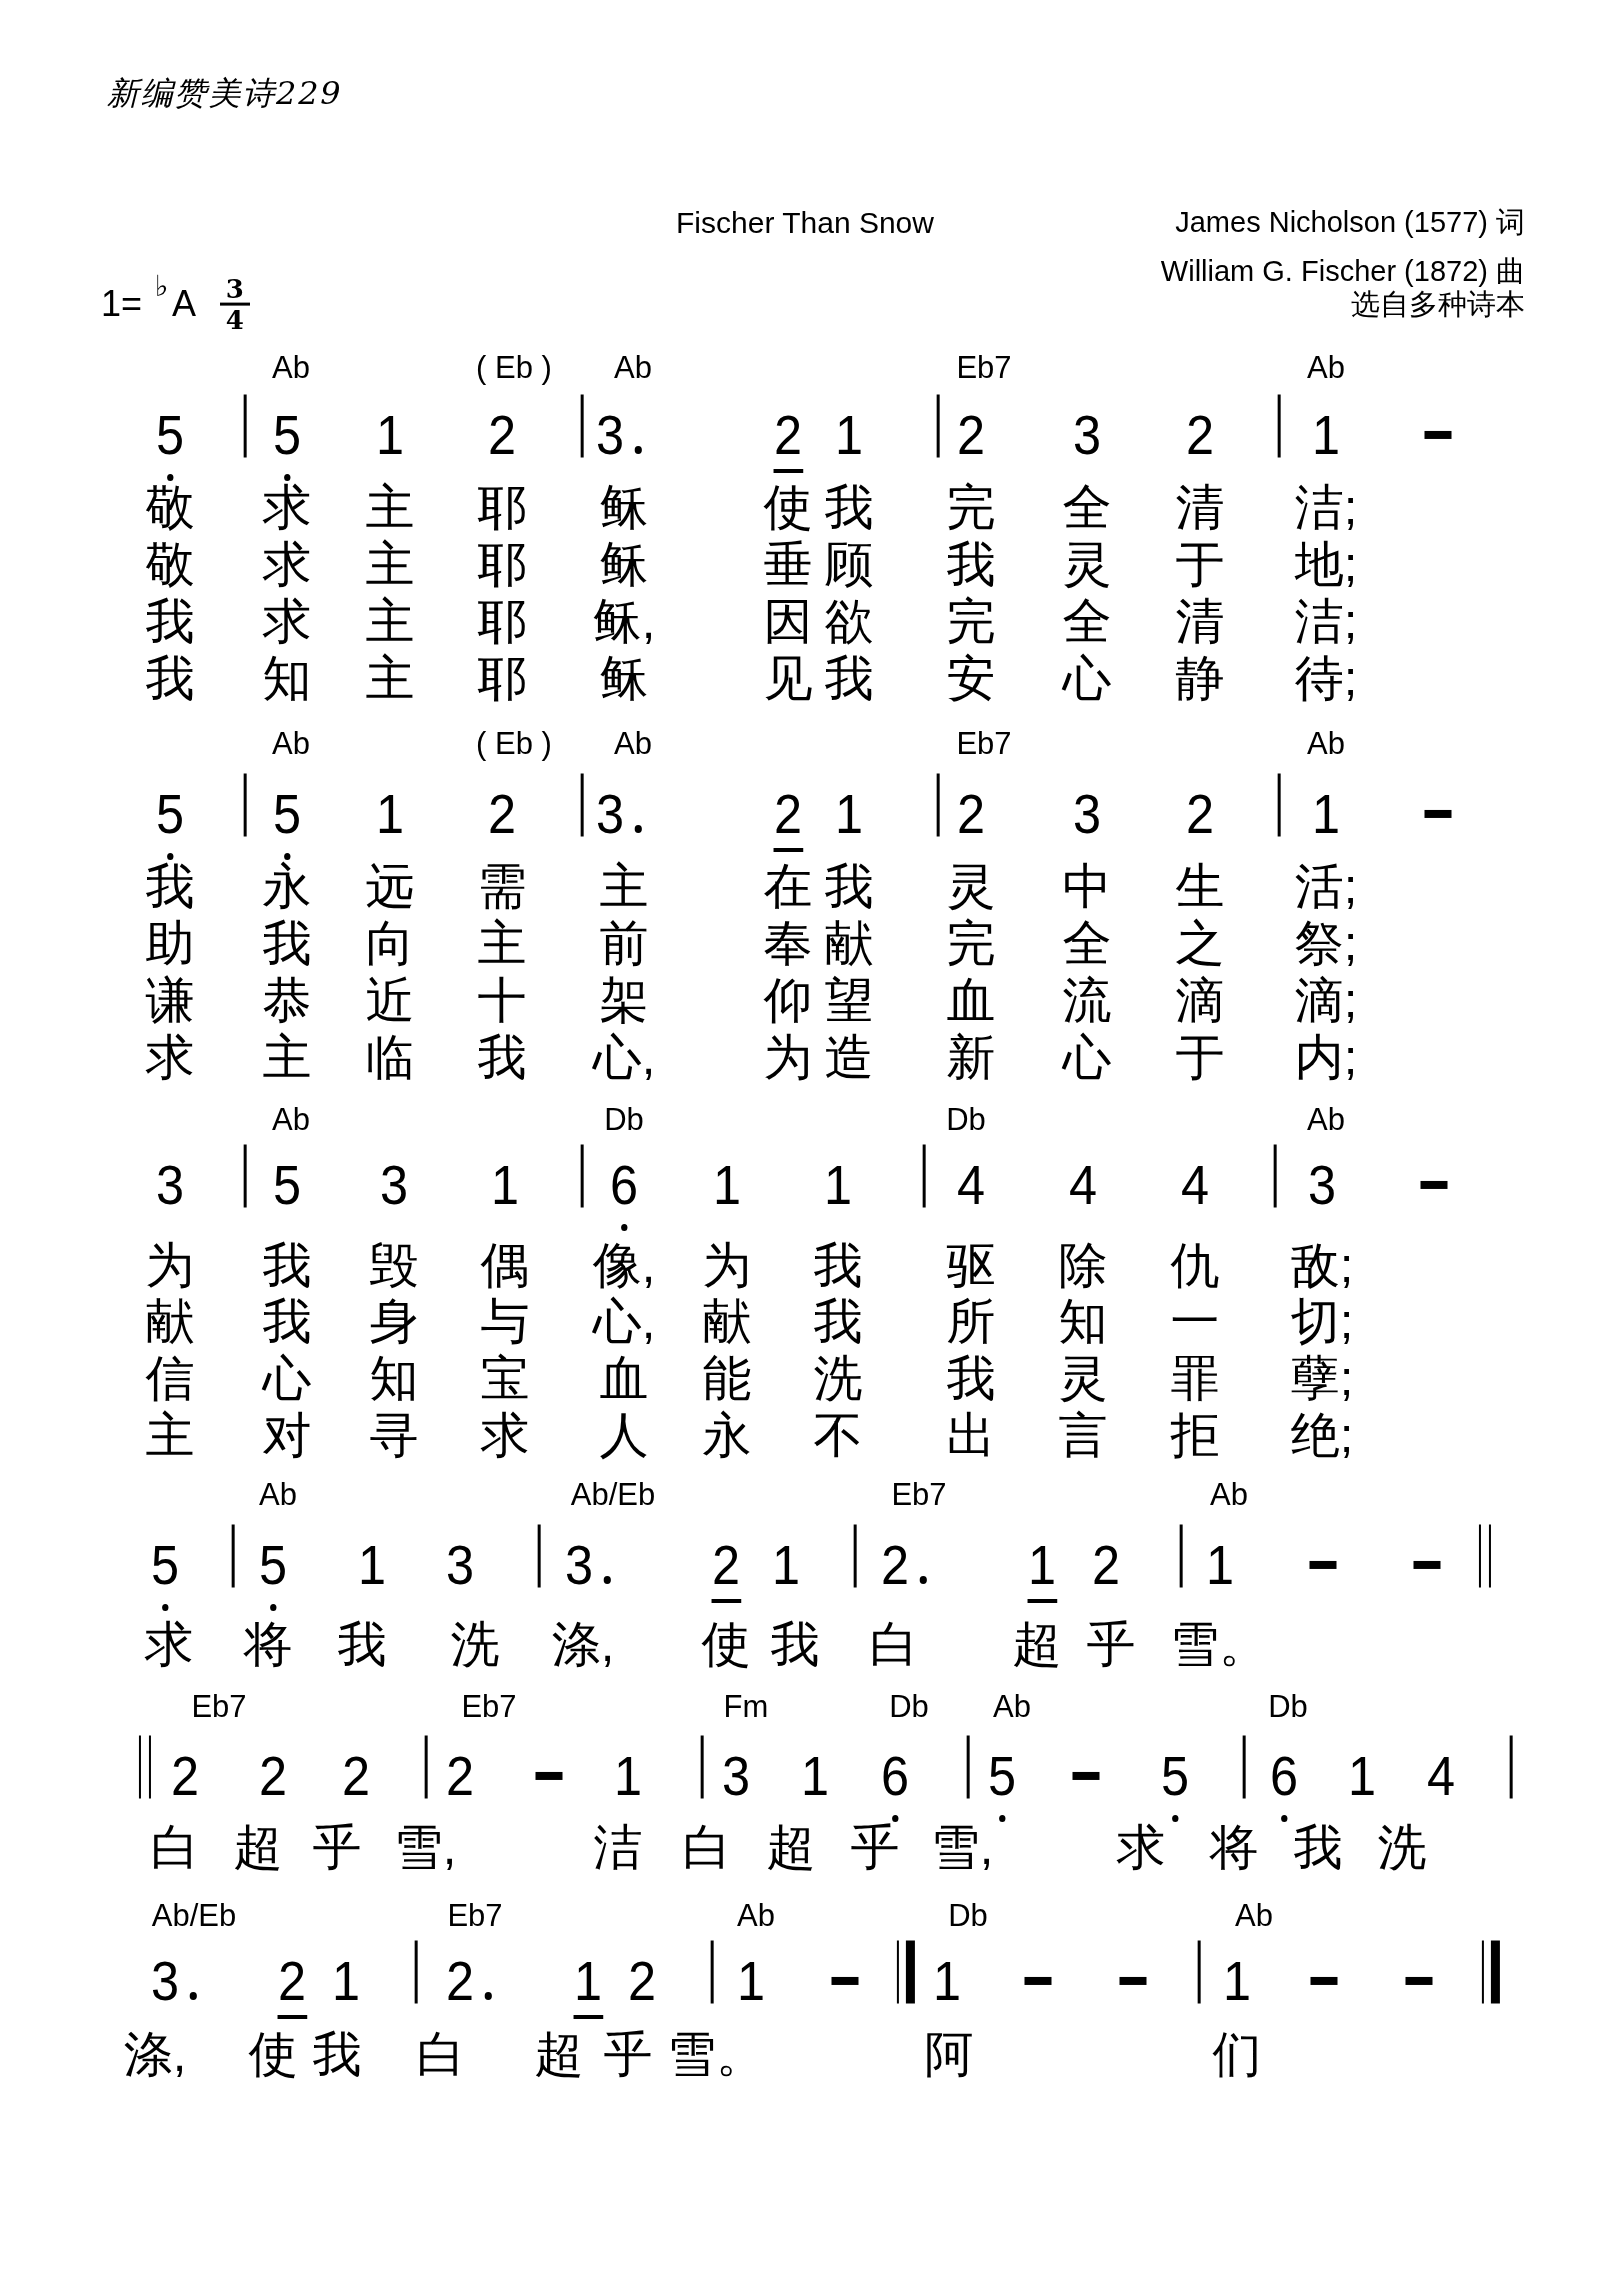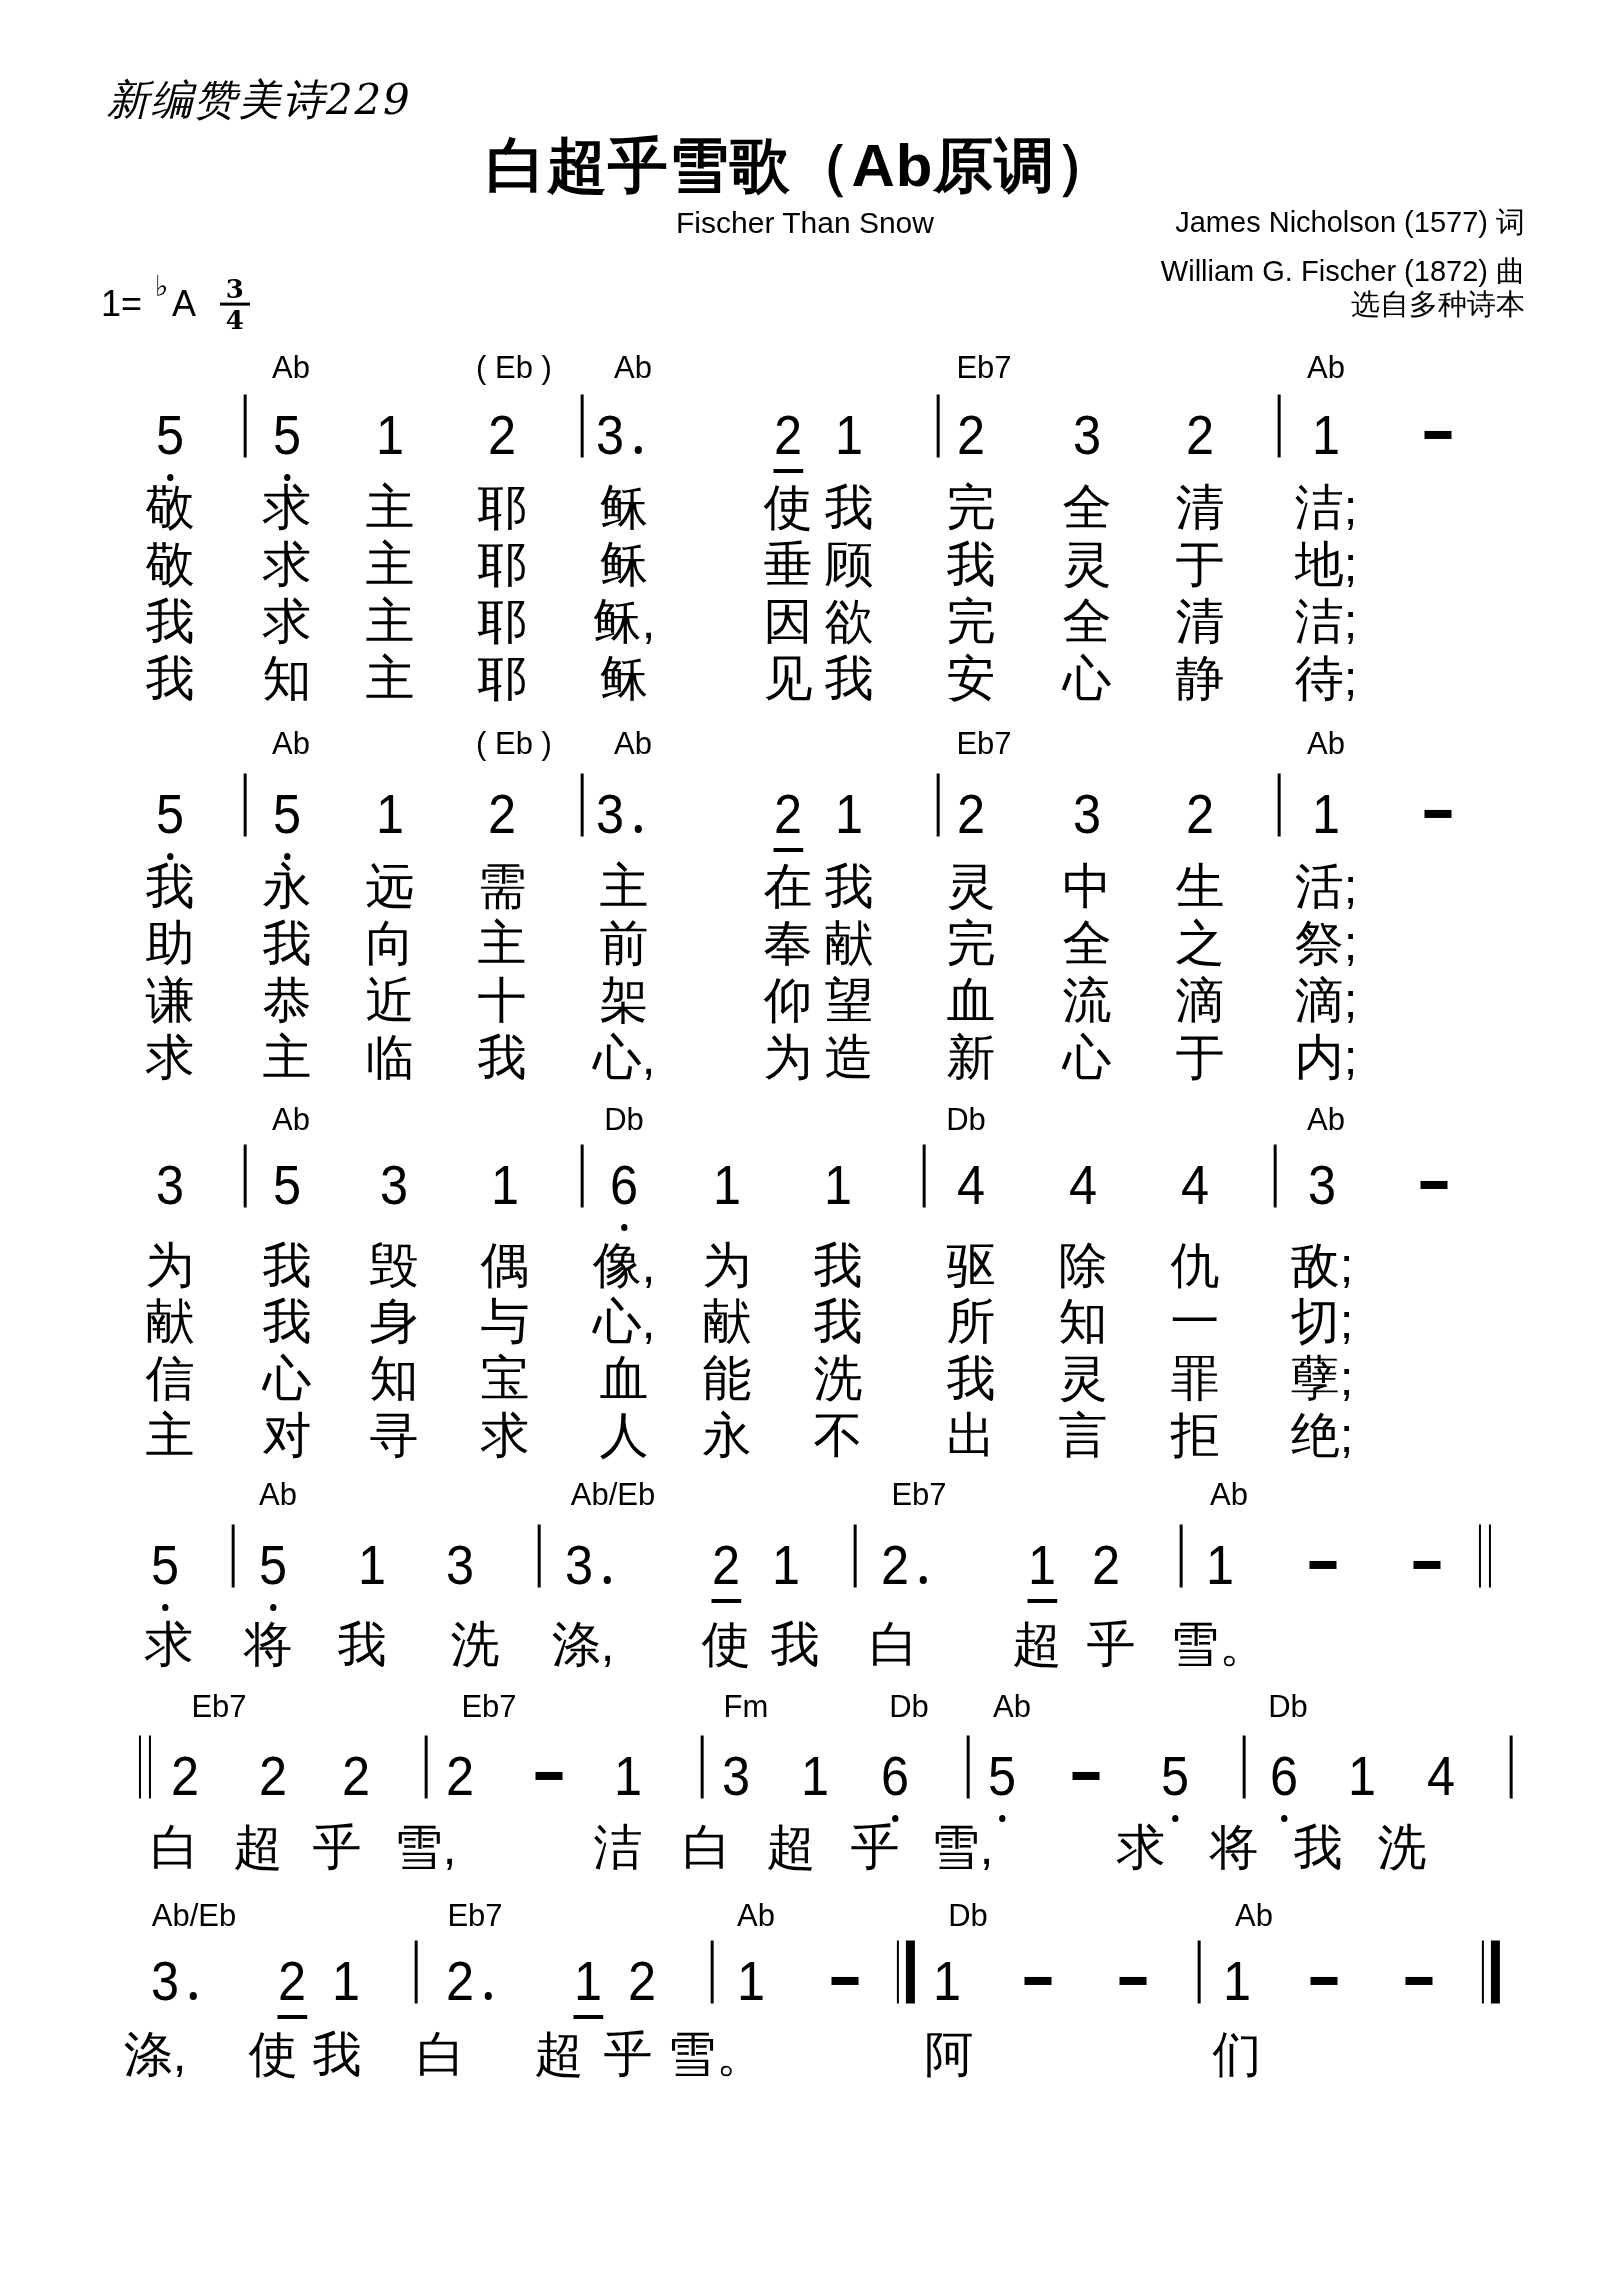--- a/index.html
+++ b/index.html
@@ -3,21 +3,21 @@
 <meta charset="utf-8">
 <style>
   html,body{margin:0;padding:0;background:#e8e8e8;}
   .page{
     position:relative;width:1616px;height:2285px;background:#ffffff;
     font-family:"Liberation Sans",sans-serif;color:#000;overflow:hidden;
   }
   .abs{position:absolute;transform:translate(-50%,-50%);white-space:nowrap;}
   .collection{
     position:absolute;left:107px;top:72px;font-family:"DejaVu Serif",serif;
-    font-style:italic;font-size:42px;letter-spacing:1.8px;
+    font-style:italic;font-size:32px;letter-spacing:1.8px;
   }
   .title{
     position:absolute;left:801px;top:166px;transform:translate(-50%,-50%);
     font-size:60px;font-weight:bold;letter-spacing:0.9px;white-space:nowrap;
   }
   .subtitle{
     position:absolute;left:805px;top:223px;transform:translate(-50%,-50%);
     font-size:30px;white-space:nowrap;
   }
   .credit{position:absolute;right:91px;font-size:29px;white-space:nowrap;}
@@ -44,21 +44,20 @@
   .bar-s{width:2.7px;height:63px;background:#000;}
   .bar-d{width:8.1px;height:63px;border-left:2.7px solid #000;border-right:2.7px solid #000;background:transparent;}
   .bar-f{width:7.2px;height:63px;border-left:2.7px solid #000;border-right:9px solid #000;background:transparent;}
   .lyric{font-size:49px;}
 </style>
 </head>
 <body>
 
 <div class="page">
   <div class="collection">新编赞美诗229</div>
-  <div class="title">白超乎雪歌（Ab原调）</div>
   <div class="subtitle">Fischer Than Snow</div>
   <div class="credit c1">James Nicholson (1577) 词</div>
   <div class="credit c2">William G. Fischer (1872) 曲</div>
   <div class="credit c3">选自多种诗本</div>
   <div class="keysig">
     <span>1=</span>
     <span class="flat">♭</span>
     <span class="keyletter">A</span>
     <span class="frac">
       <span class="num">3</span>

